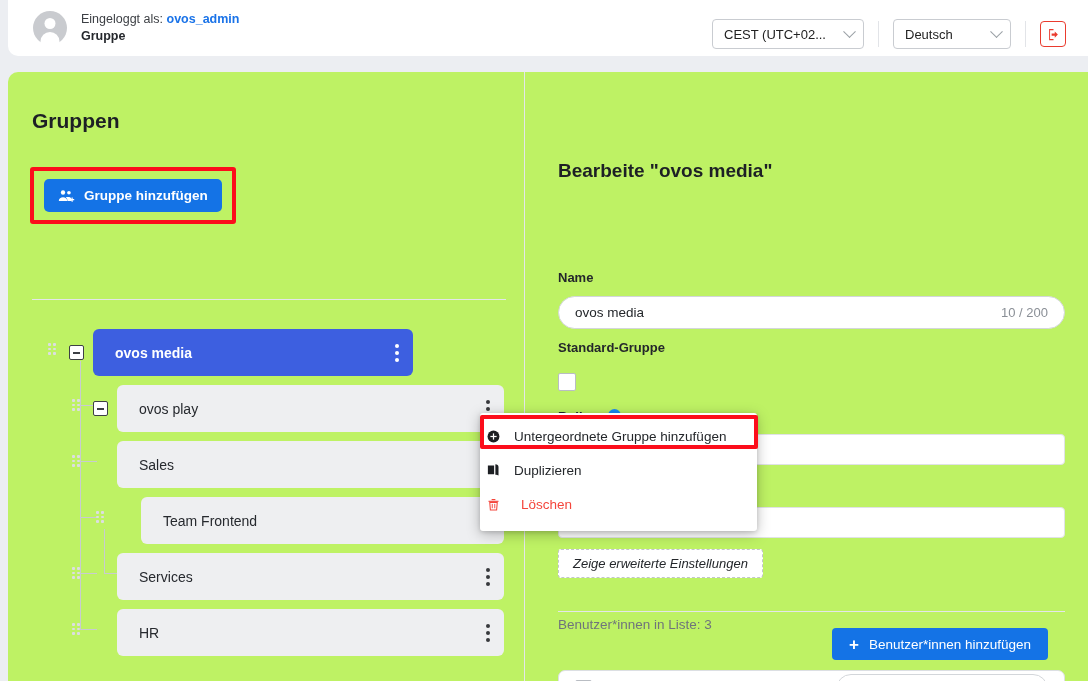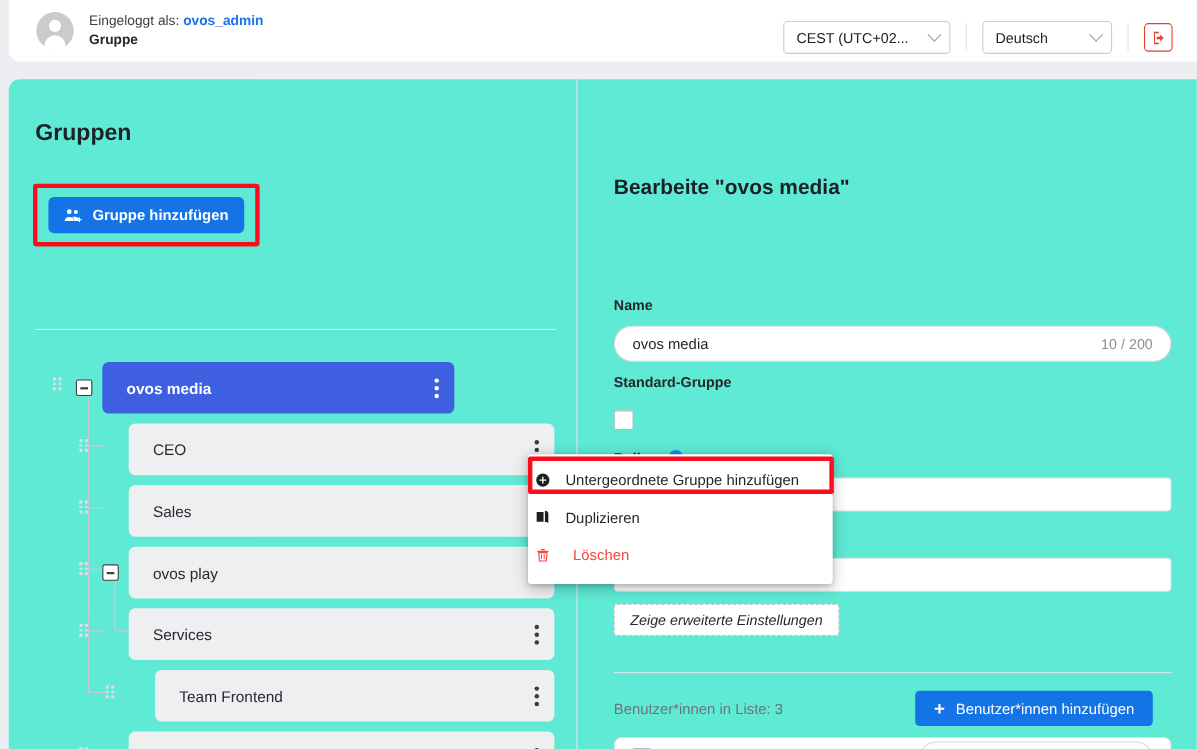--- a/index.html
+++ b/index.html
@@ -59,21 +59,21 @@
   .vdiv { width: 1px; height: 26px; background: #e2e4e8; margin: 0 14px; }
   .logout-btn {
     width: 26px; height: 26px; border: 1.6px solid #ea3b2e; border-radius: 4px;
     display: flex; align-items: center; justify-content: center;
     cursor: pointer; background: #fff;
   }
 
   
   .page {
     position: absolute; top: 72px; left: 8px; right: 0; bottom: 0;
-    background: #5eead4; border-top-left-radius: 10px;
+    background: #bef264; border-top-left-radius: 10px;
   }
   .page-title {
     position: absolute; left: 24px; top: 37px;
     font-size: 21px; font-weight: bold; color: #1d2025;
   }
 
   
   .left-panel { position: absolute; left: 0; top: 17px; width: 516px; height: 100%; }
   .vsplit {
     position: absolute; left: 516px; top: 0; width: 1px; height: 100%;
@@ -186,21 +186,21 @@
     position: absolute; left: 33px; top: 477px; height: 29px;
     border: 1px dashed #c2c5cb; border-radius: 3px; background: #fff;
     display: inline-flex; align-items: center; padding: 0 14px;
     font-size: 13px; color: #24272b; cursor: pointer;
     font-family: "Liberation Sans", sans-serif;
     font-style: italic;
   }
   .hr-right { position: absolute; left: 33px; top: 539px; width: 507px; height: 1px; background: #e4e6ea; }
 
   .users-count {
-    position: absolute; left: 33px; top: 565px; font-size: 13.5px; color: #6f747b;
+    position: absolute; left: 33px; top: 545px; font-size: 13.5px; color: #6f747b;
   }
   .btn-adduser {
     position: absolute; left: 307px; top: 556px; height: 32px;
     background: #1473e6; color: #fff; border: none; border-radius: 4px;
     display: inline-flex; align-items: center; gap: 10px; padding: 0 17px;
     font-size: 13.5px; cursor: pointer; font-family: "Liberation Sans", sans-serif;
     white-space: nowrap;
   }
   .plus { font-size: 17px; line-height: 1; font-weight: bold; }
 
@@ -310,57 +310,20 @@
         <div class="node sel" style="left:85px; width:320px;">
           <span class="nlabel">ovos media</span>
           <span class="kebab">
               <i></i>
               <i></i>
               <i></i>
             </span>
         </div>
       </div>
 
-      <div class="trow">
-        <div class="drag-handle" style="left:64px;">
-          <i></i>
-            <i></i>
-            <i></i>
-            <i></i>
-            <i></i>
-            <i></i>
-        </div>
-        <div class="node" style="left:109px; width:387px;">
-          <span class="nlabel">CEO</span>
-          <span class="kebab">
-              <i></i>
-              <i></i>
-              <i></i>
-            </span>
-        </div>
-      </div>
-
-      <div class="trow">
-        <div class="drag-handle" style="left:64px;">
-          <i></i>
-            <i></i>
-            <i></i>
-            <i></i>
-            <i></i>
-            <i></i>
-        </div>
-        <div class="node" style="left:109px; width:387px;">
-          <span class="nlabel">Sales</span>
-          <span class="kebab">
-              <i></i>
-              <i></i>
-              <i></i>
-            </span>
-        </div>
-      </div>
 
       <div class="trow">
         <div class="drag-handle" style="left:64px;">
           <i></i>
             <i></i>
             <i></i>
             <i></i>
             <i></i>
             <i></i>
         </div>
@@ -378,40 +341,59 @@
       <div class="trow">
         <div class="drag-handle" style="left:64px;">
           <i></i>
             <i></i>
             <i></i>
             <i></i>
             <i></i>
             <i></i>
         </div>
         <div class="node" style="left:109px; width:387px;">
-          <span class="nlabel">Services</span>
+          <span class="nlabel">Sales</span>
           <span class="kebab">
               <i></i>
               <i></i>
               <i></i>
             </span>
         </div>
       </div>
 
       <div class="trow">
         <div class="drag-handle" style="left:88px;">
           <i></i>
             <i></i>
             <i></i>
             <i></i>
             <i></i>
             <i></i>
         </div>
         <div class="node" style="left:133px; width:363px;">
           <span class="nlabel">Team Frontend</span>
+          <span class="kebab">
+              <i></i>
+              <i></i>
+              <i></i>
+            </span>
+        </div>
+      </div>
+
+      <div class="trow">
+        <div class="drag-handle" style="left:64px;">
+          <i></i>
+            <i></i>
+            <i></i>
+            <i></i>
+            <i></i>
+            <i></i>
+        </div>
+        <div class="node" style="left:109px; width:387px;">
+          <span class="nlabel">Services</span>
           <span class="kebab">
               <i></i>
               <i></i>
               <i></i>
             </span>
         </div>
       </div>
 
       <div class="trow">
         <div class="drag-handle" style="left:64px;">

